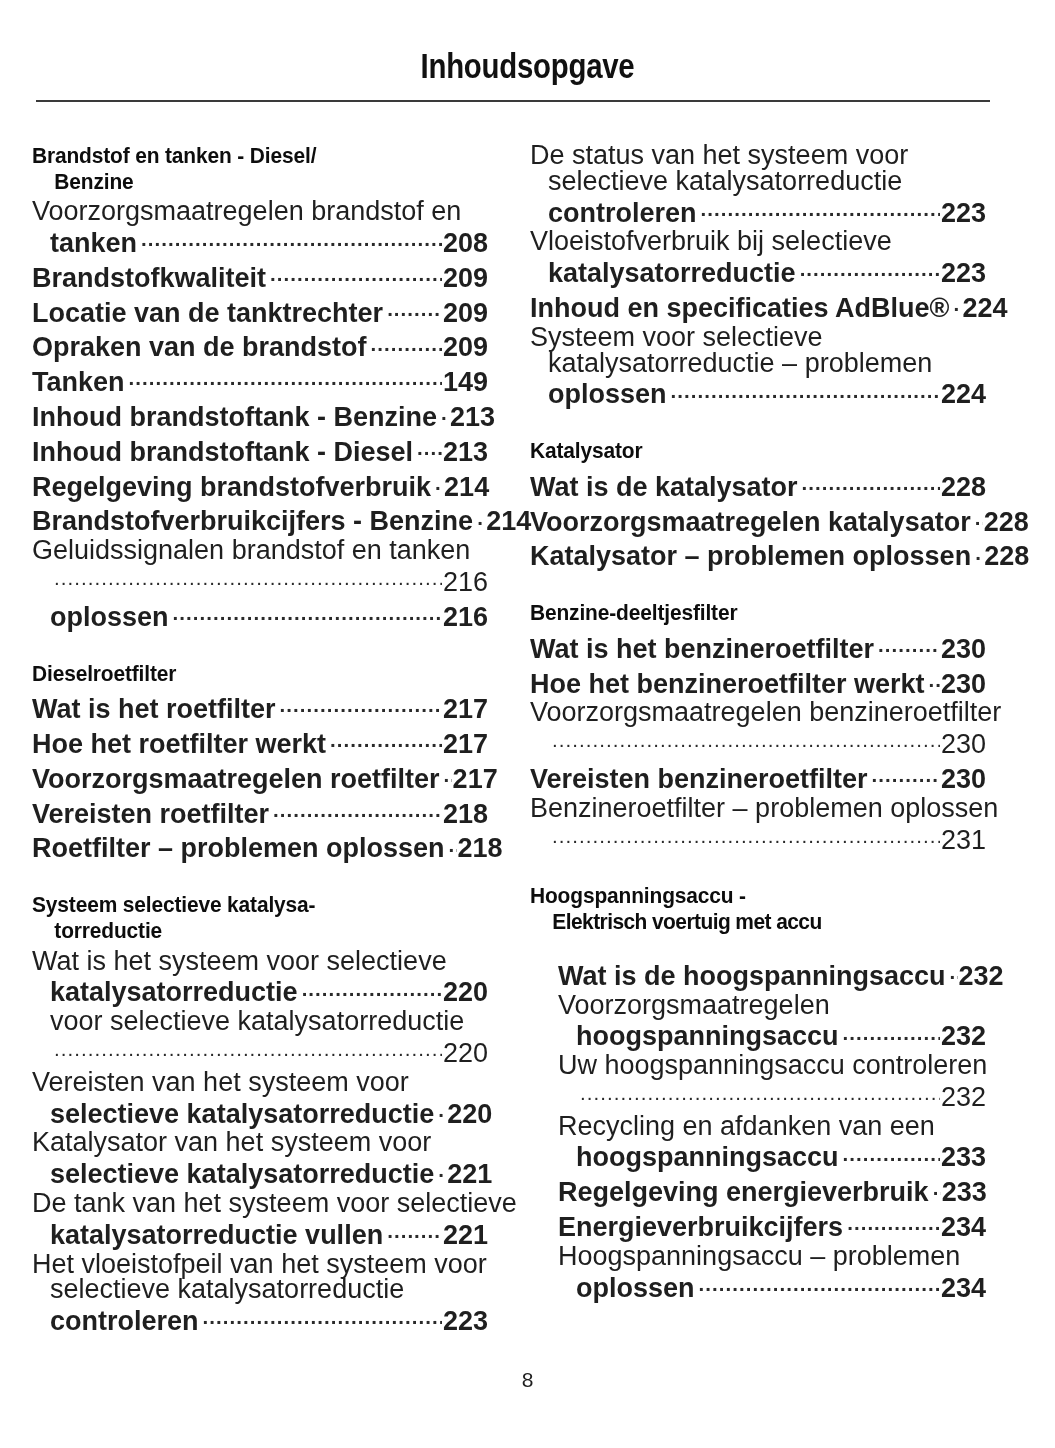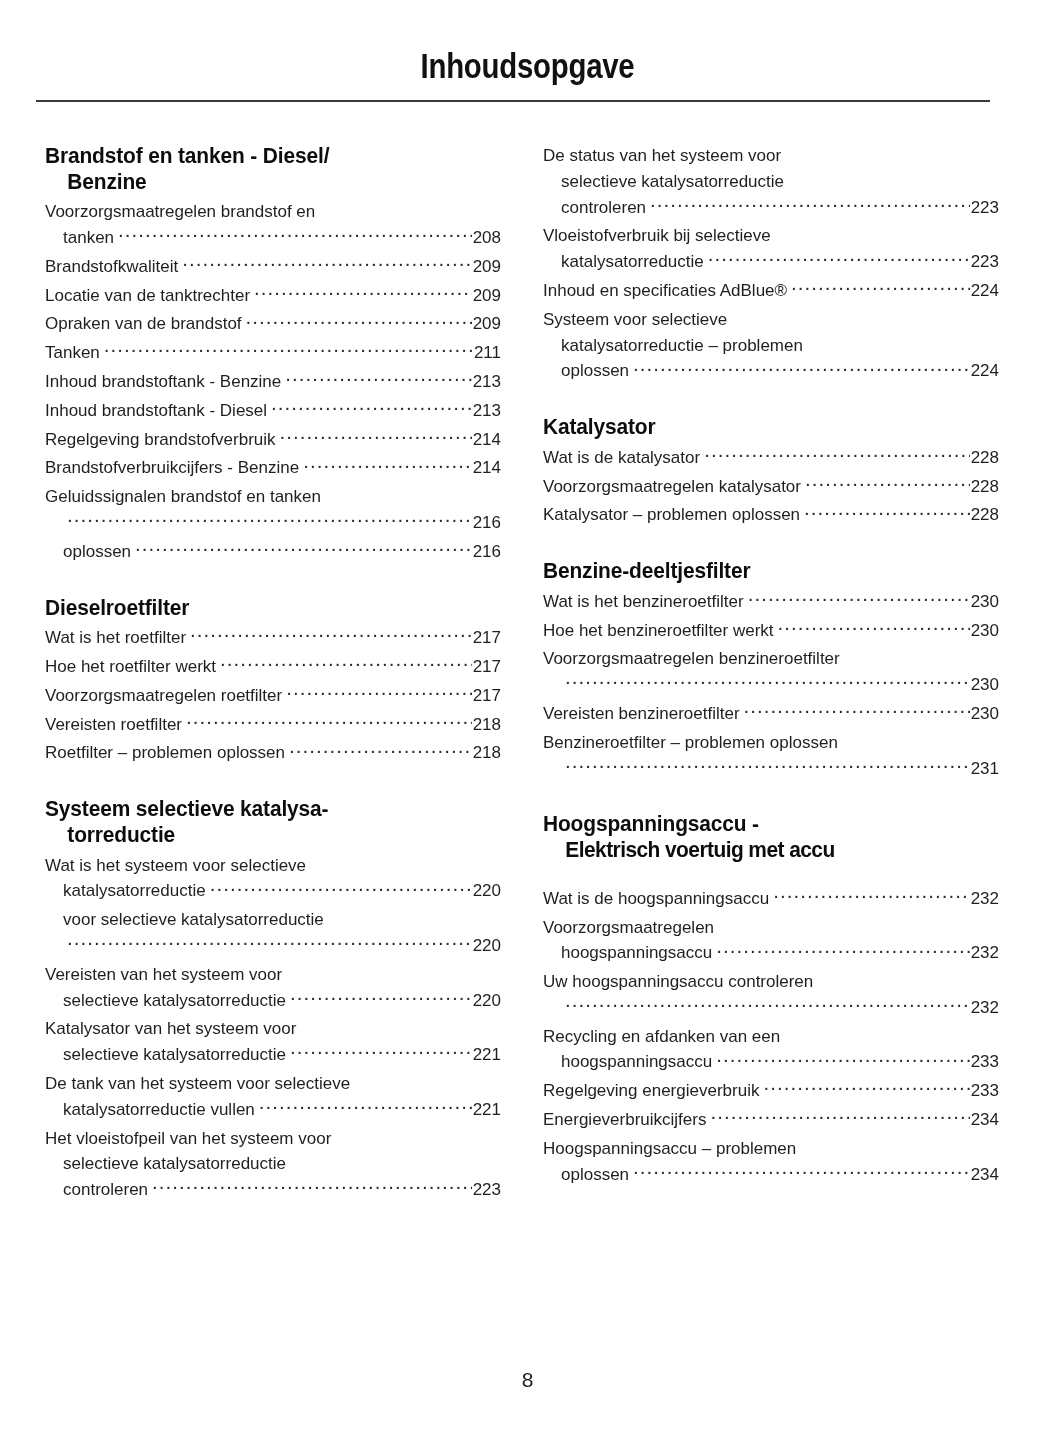--- a/index.html
+++ b/index.html
@@ -41,21 +41,21 @@
     left: 36px;
     width: 954px;
     height: 0;
     border-top: 2px solid #3a3a3a;
   }
 
   
   .columns {
     position: absolute;
     top: 143px;
-    left: 45px;
+    left: 32px;
     width: 954px;
     display: flex;
     gap: 42px;
   }
   .column {
     width: 456px;
     flex: 0 0 456px;
   }
 
   
@@ -74,48 +74,50 @@
     padding-left: 24px;
   }
   .section-heading.tight .cont {
     letter-spacing: -0.6px;
   }
   .section.spaced {
     margin-top: 30px;
   }
   .section.extra-head-gap > .entries {
     margin-top: 23px;
+    margin-left: 28px;
   }
 
   
   .entries {
     margin: 0;
     padding: 0;
     list-style: none;
   }
   .entry {
     position: relative;
-    font-size: 17px;
+    font-size: 27px;
     line-height: 25.8px;
     color: #1f1f1f;
     margin-bottom: 3px;
     padding-right: 0;
   }
   .entry .line {
     display: block;
     white-space: nowrap;
   }
   .entry .line.ind {
     padding-left: 18px;
   }
   
   .entry .lastline {
     display: flex;
     align-items: baseline;
     white-space: nowrap;
+    font-weight: bold;
   }
   .entry .lastline.ind {
     padding-left: 18px;
   }
   .entry .label {
     flex: 0 0 auto;
   }
   .entry .leader {
     flex: 1 1 auto;
     overflow: hidden;
@@ -195,21 +197,21 @@
               <span class="lastline">
                 <span class="label">Opraken van de brandstof</span>
                 <span class="leader"></span>
                 <span class="page-no">209</span>
               </span>
             </li>
             <li class="entry">
               <span class="lastline">
                 <span class="label">Tanken</span>
                 <span class="leader"></span>
-                <span class="page-no">211</span>
+                <span class="page-no">149</span>
               </span>
             </li>
             <li class="entry">
               <span class="lastline">
                 <span class="label">Inhoud brandstoftank - Benzine</span>
                 <span class="leader"></span>
                 <span class="page-no">213</span>
               </span>
             </li>
             <li class="entry">

